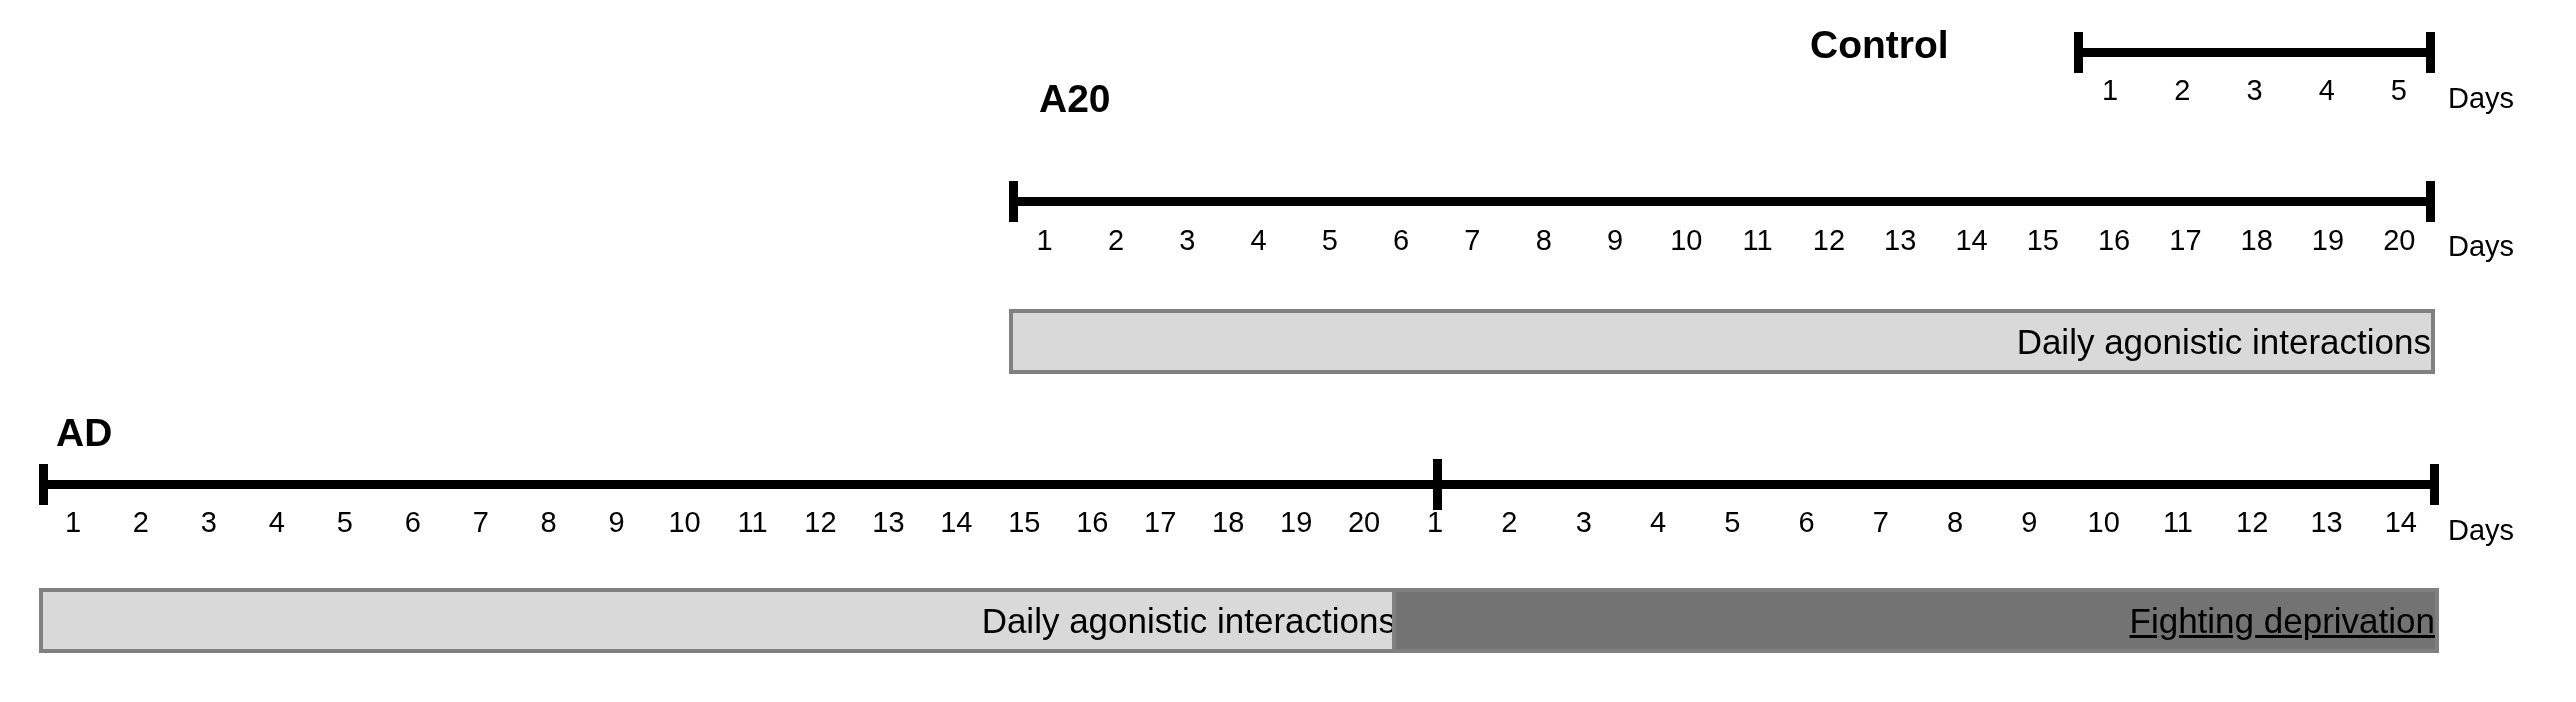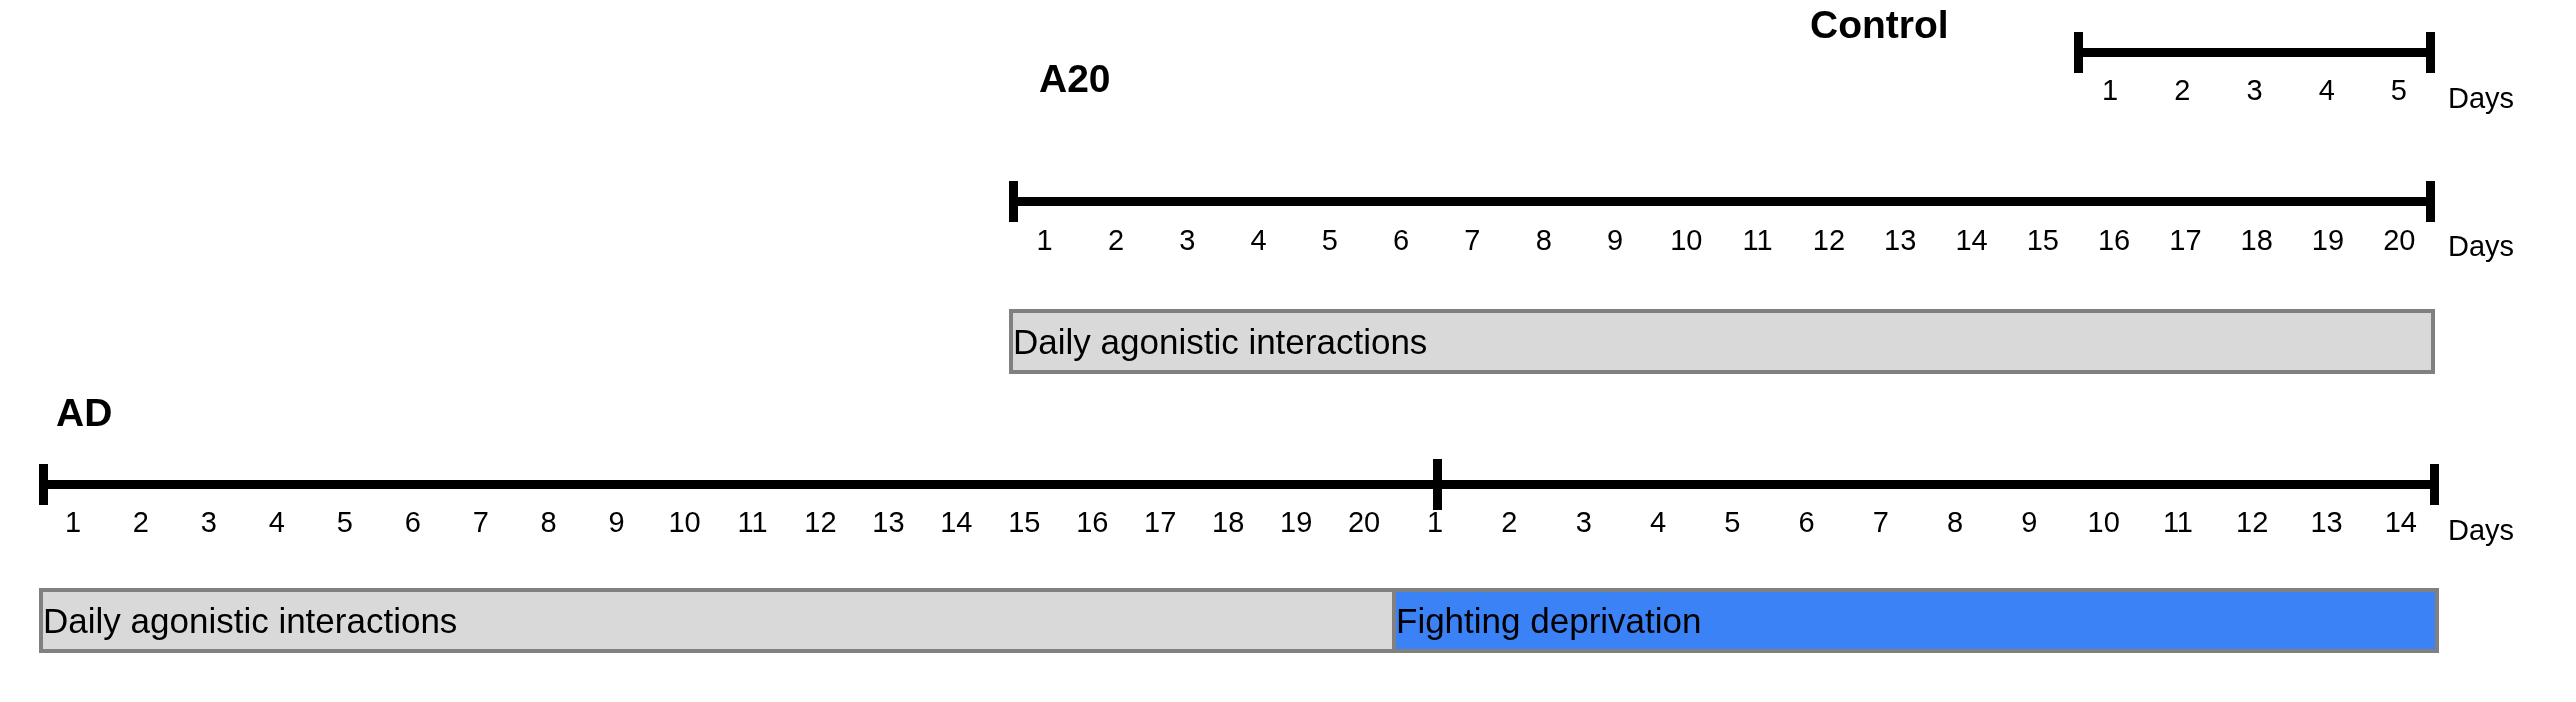--- a/index.html
+++ b/index.html
@@ -23,20 +23,21 @@
 
   
   .group-title {
     position: absolute;
     font-family: "Liberation Sans", sans-serif;
     font-weight: bold;
     font-size: 39px;
     line-height: 1;
     white-space: nowrap;
     color: #000000;
+    margin-top: 20px;
   }
 
   
   .axis {
     position: absolute;
     height: 9.4px;
     background: #000000;
   }
   .axis-cap {
     position: absolute;
@@ -79,24 +80,24 @@
     color: #000000;
   }
 
   
   .bar {
     position: absolute;
     box-sizing: border-box;
     border: 4.7px solid #808080;
     display: flex;
     align-items: center;
-    justify-content: flex-start;
+    justify-content: flex-end;
   }
   .bar.light { background: #d9d9d9; }
-  .bar.dark  { background: #3b82f6; }
+  .bar.dark  { background: #737373; text-decoration: underline; }
   .bar.joined-right { border-right-width: 0; }
   .bar-label {
     font-family: "Liberation Sans", sans-serif;
     font-size: 35px;
     line-height: 1;
     color: #000000;
     white-space: nowrap;
   }
 </style>
 </head>

